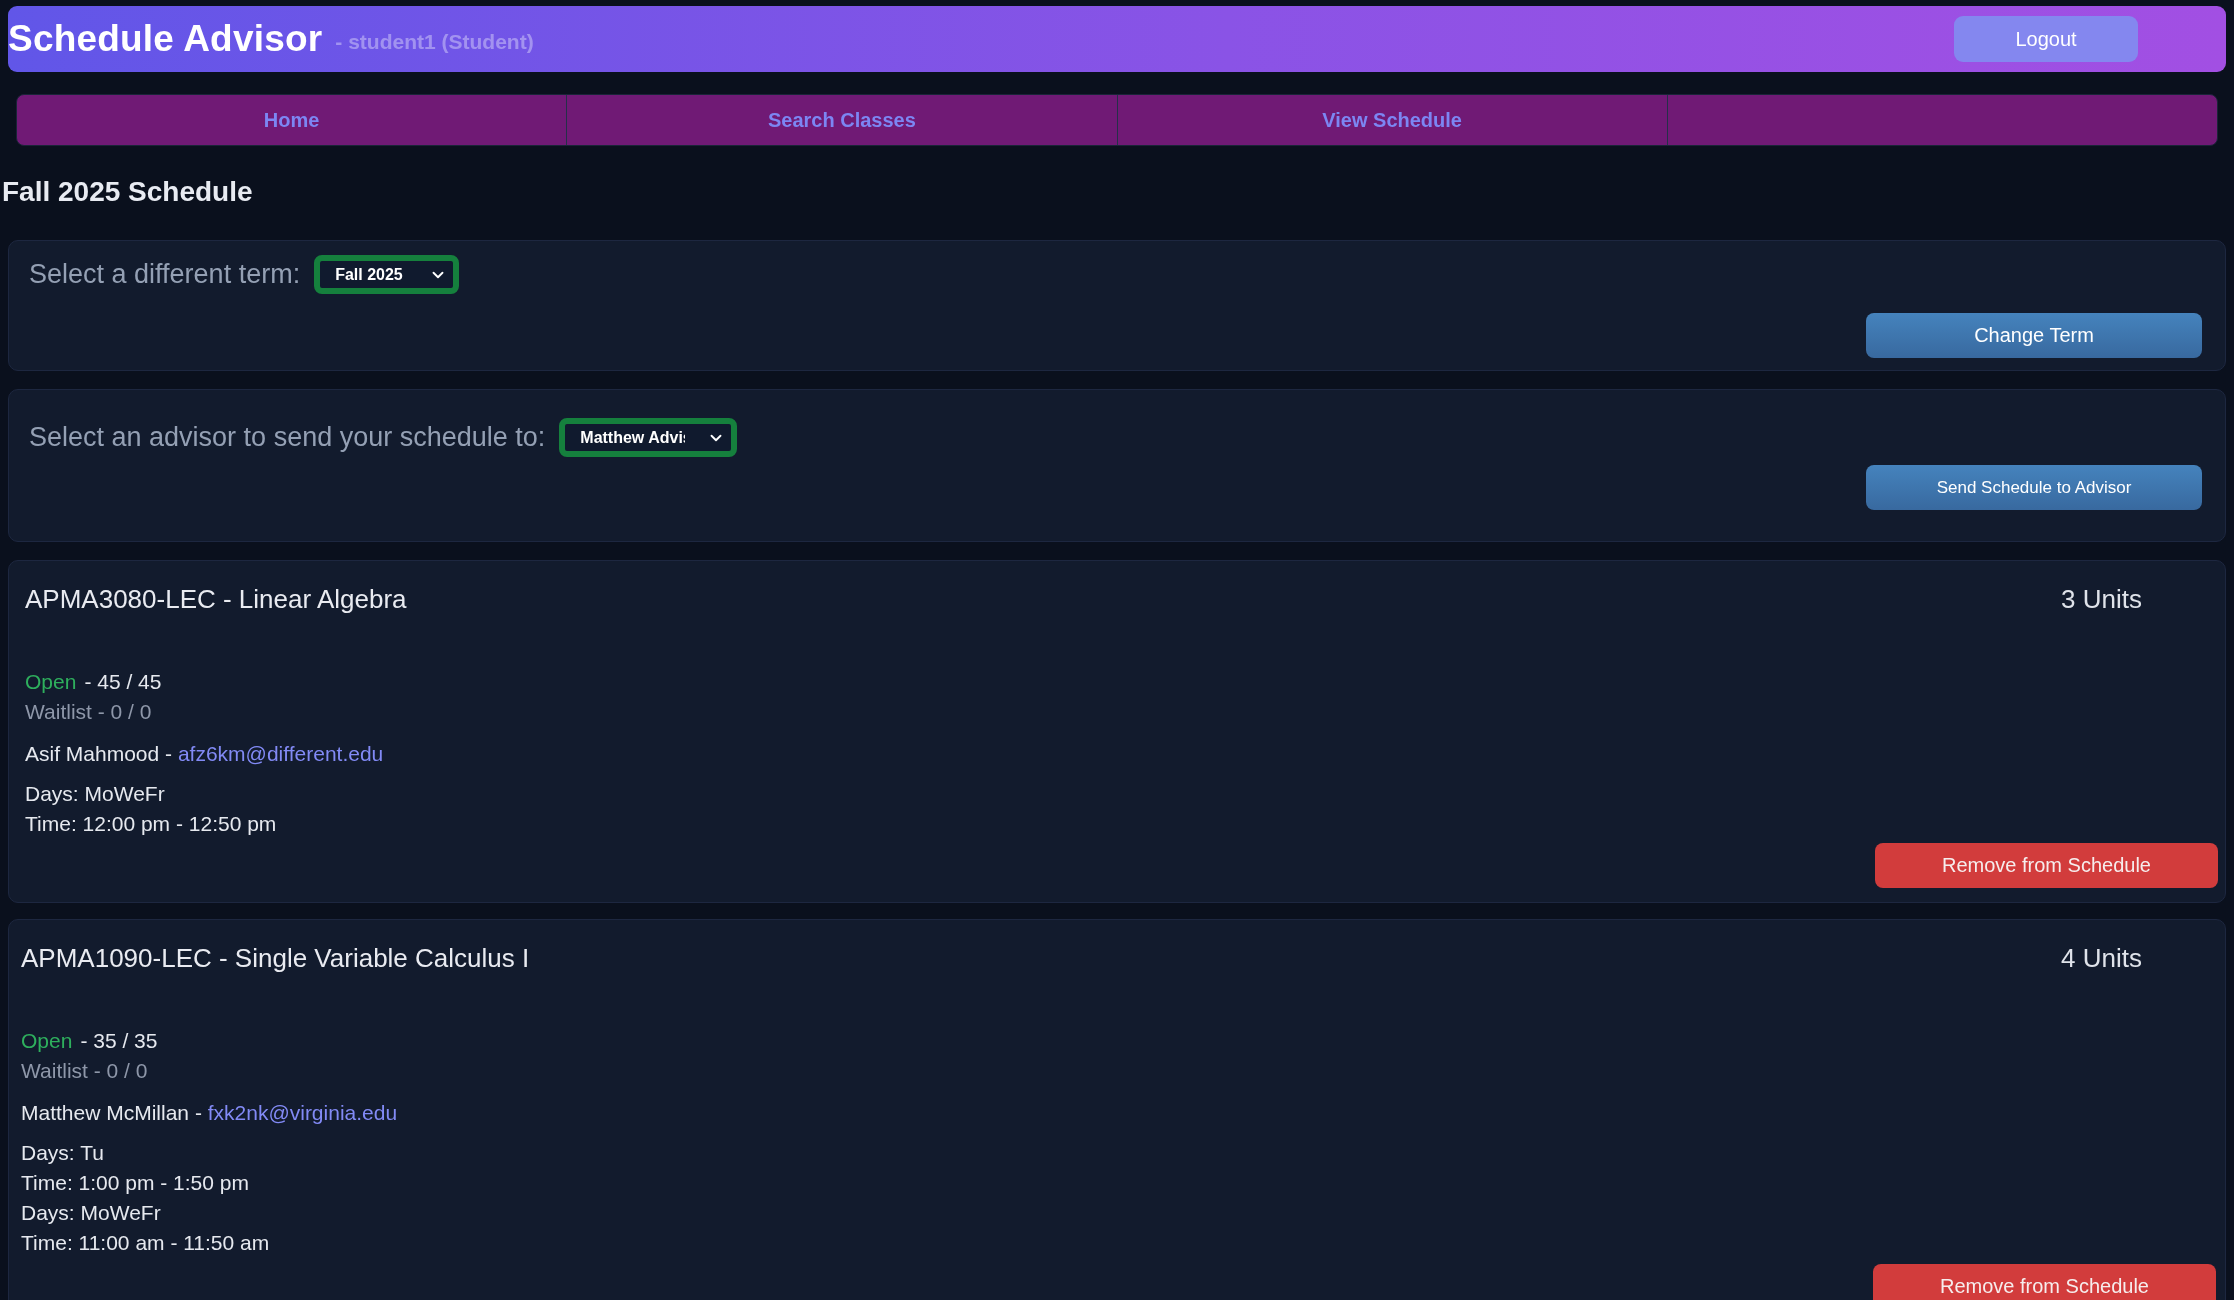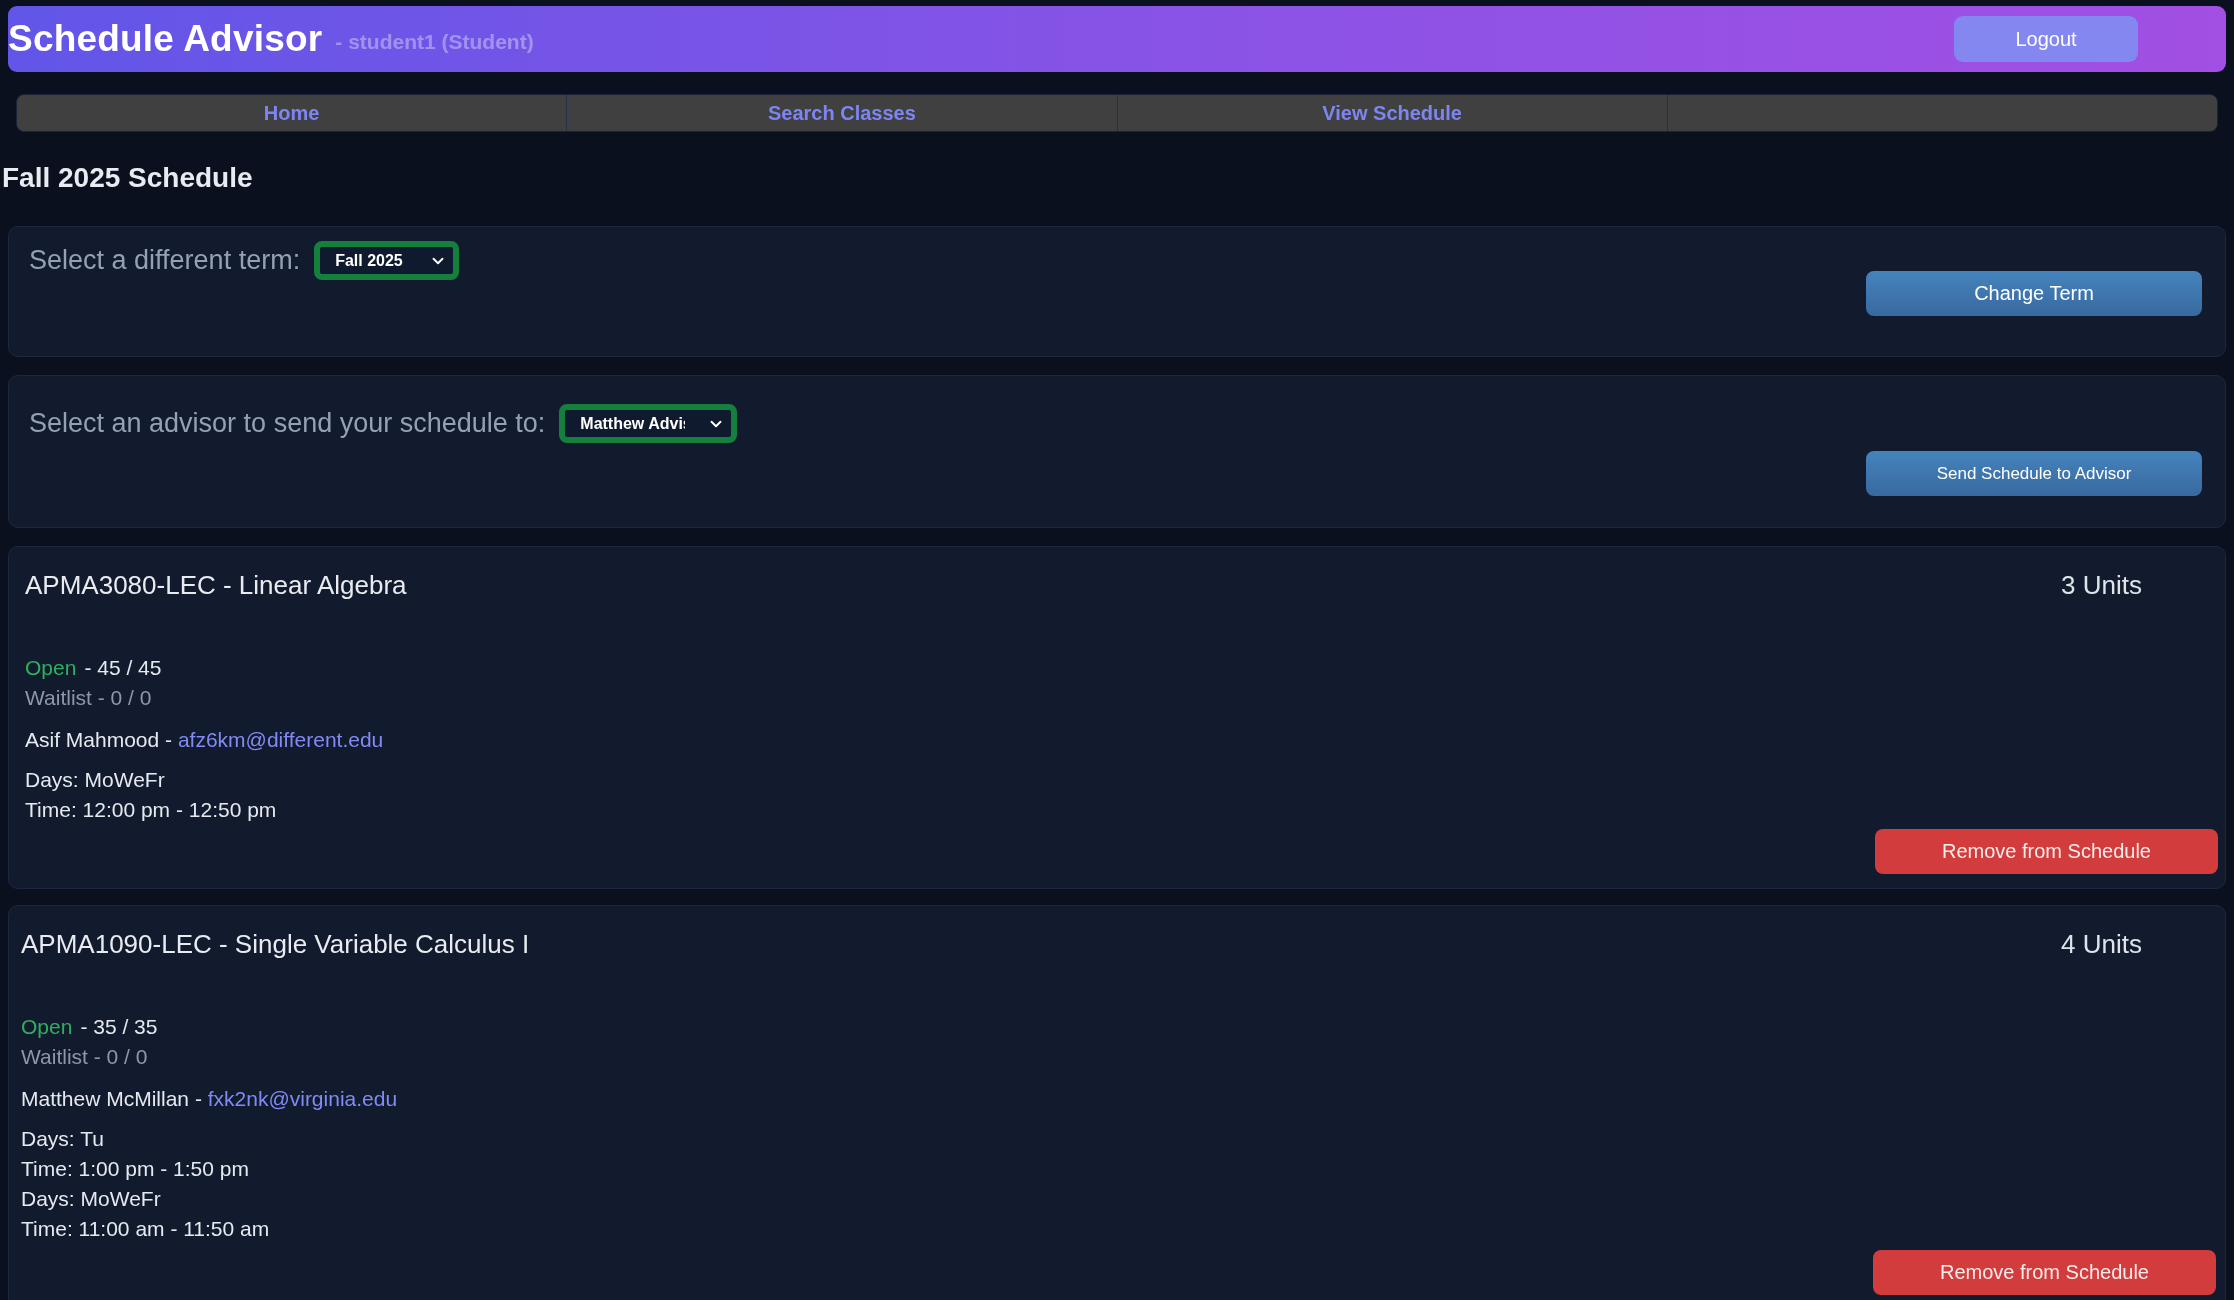--- a/index.html
+++ b/index.html
@@ -46,22 +46,22 @@
     color: #ffffff;
     font-family: inherit;
     font-size: 20px;
     font-weight: 400;
     cursor: pointer;
   }
 
   
   .nav {
     margin: 22px 16px 0;
-    height: 38px;
-    background: #404040;
+    height: 52px;
+    background: #701a75;
     border: 1px solid #1a2438;
     border-radius: 8px;
     display: flex;
     overflow: hidden;
   }
   .nav-item {
     flex: 1;
     display: flex;
     align-items: center;
     justify-content: center;
@@ -133,21 +133,21 @@
     right: 23px;
     width: 336px;
     height: 45px;
     border: none;
     border-radius: 8px;
     background: linear-gradient(180deg, #4583bd 0%, #38699f 100%);
     color: #ffffff;
     font-family: inherit;
     cursor: pointer;
   }
-  .btn-change-term { bottom: 40px; font-size: 20px; margin-top: 40px; }
+  .btn-change-term { bottom: 12px; font-size: 20px; margin-top: 40px; }
   .btn-send       { bottom: 31px; font-size: 17px; }
 
   
   .course-card {
     position: relative;
     margin: 0 8px;
     background: #121b2d;
     border: 1px solid #1d2740;
     border-radius: 10px;
     padding: 22px 14px 14px 12px;

